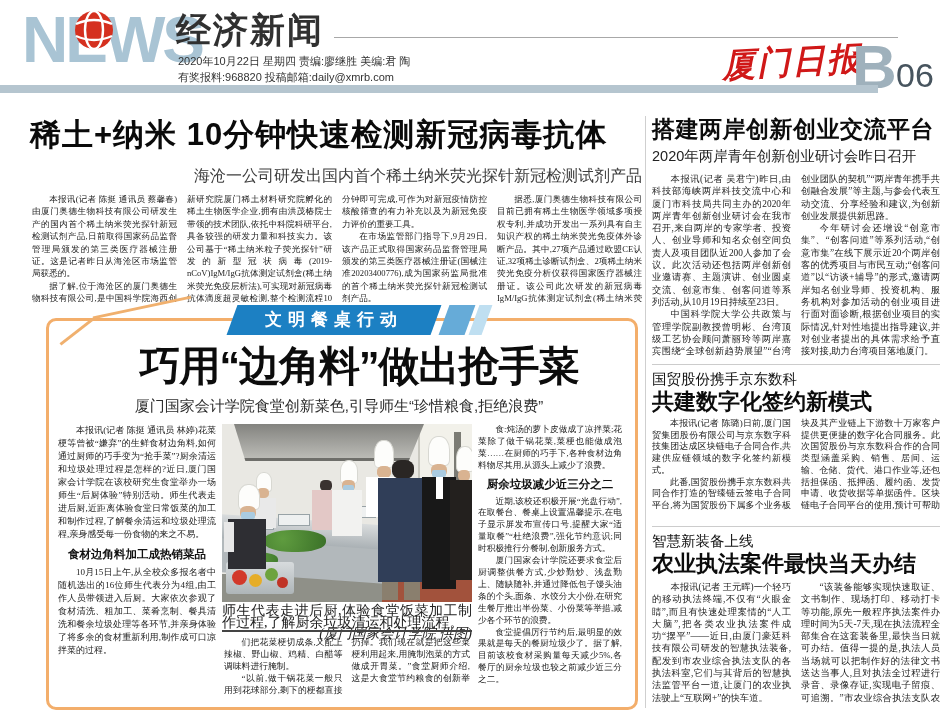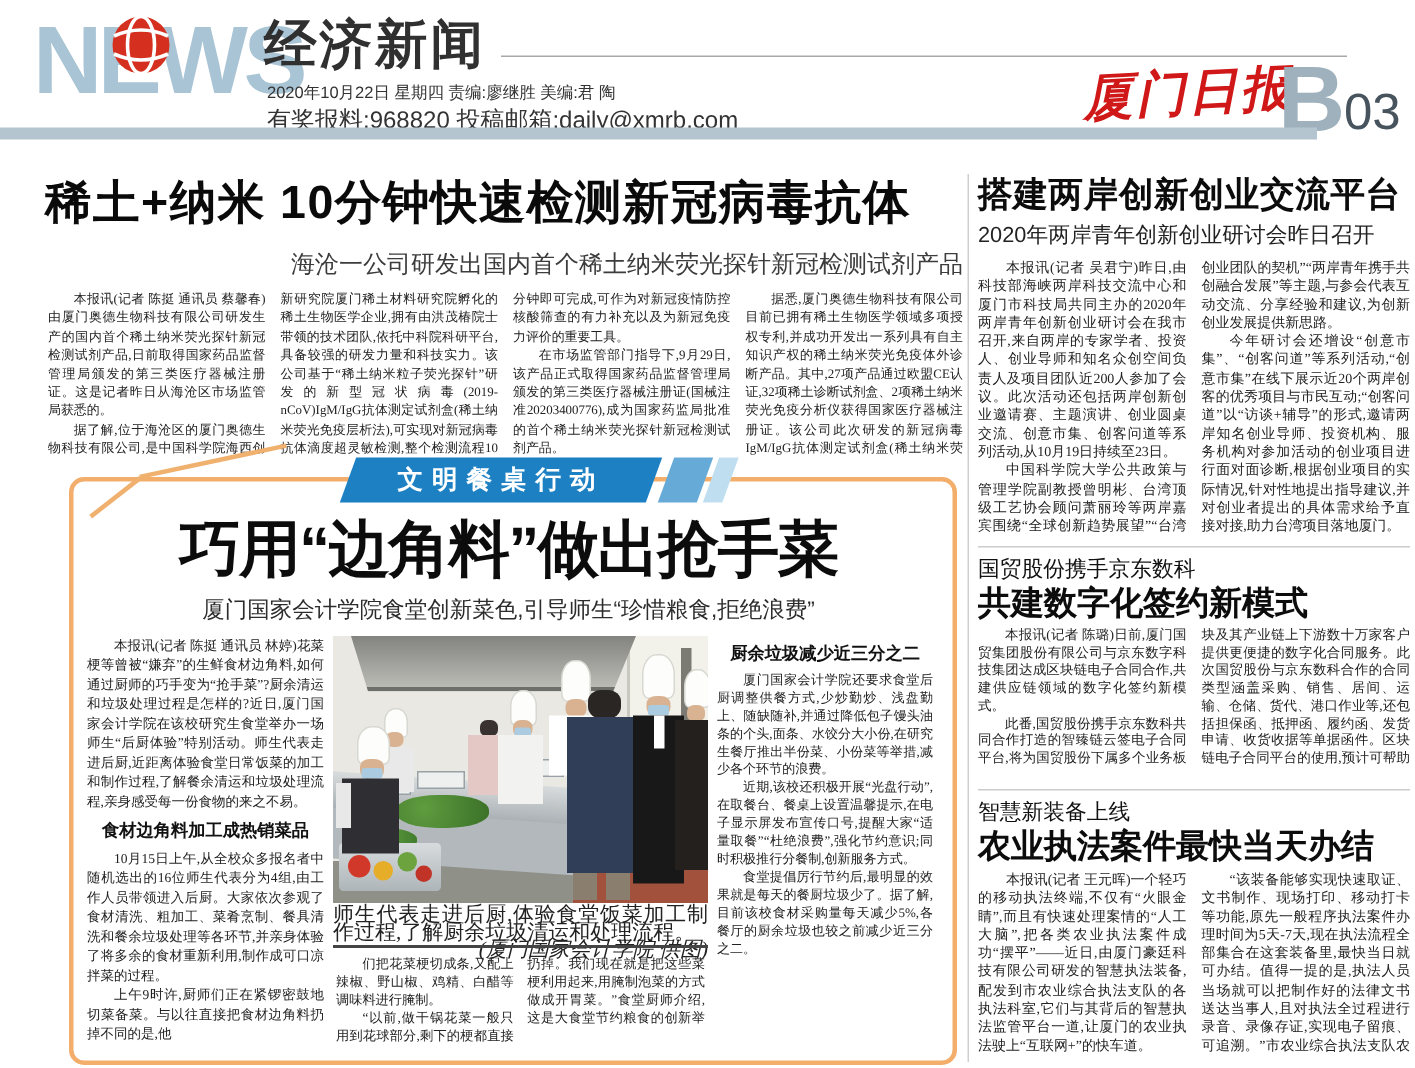--- a/index.html
+++ b/index.html
@@ -6,41 +6,41 @@
   body{
     width:943px;height:712px;position:relative;background:#ffffff;
     font-family:"Liberation Sans","DejaVu Sans",sans-serif;color:#1a1a1a;overflow:hidden;
   }
   .abs{position:absolute;}
   
   .news-logo{left:22px;top:8px;font-size:64px;font-weight:bold;color:#a9c4d4;letter-spacing:-3px;line-height:1;}
   .globe{left:74px;top:10px;width:40px;height:40px;}
   .section-title{left:176px;top:12px;font-size:35px;font-weight:bold;color:#303030;letter-spacing:2px;line-height:1;}
   .date-line{left:178px;top:54px;font-size:11px;color:#333;}
-  .contact-line{left:178px;top:70px;font-size:16px;color:#333;}
+  .contact-line{left:178px;top:70px;font-size:11px;color:#333;}
   .header-rule{left:334px;top:37px;width:564px;height:1px;background:#a8a8a8;}
   .masthead{left:722px;top:40px;font-size:33px;font-weight:bold;font-style:italic;color:#d01818;transform:rotate(-3deg);font-family:"Liberation Serif","DejaVu Serif",serif;letter-spacing:2px;}
   .page-letter{left:852px;top:36px;font-size:62px;font-weight:bold;color:#9fb1bc;line-height:1;}
   .page-number{left:896px;top:58px;font-size:34px;color:#47545e;line-height:1;}
   .header-bar{left:0;top:85px;width:878px;height:8px;background:#b5c5cf;}
   
   .t-headline{left:30px;top:116px;width:612px;text-align:left;font-size:31px;font-weight:900;color:#0a0a0a;letter-spacing:1px;line-height:1.2;}
   .t-subtitle{left:30px;top:166px;width:612px;text-align:right;font-size:16px;color:#3c3c3c;}
   .t-body{left:32px;top:193px;width:610px;height:121px;column-count:4;column-gap:10px;column-fill:auto;
     font-family:"Liberation Serif","DejaVu Serif",serif;font-size:8.6px;line-height:12.4px;text-align:justify;overflow:hidden;color:#222;}
   .t-body p,.para p{margin:0;text-indent:2em;}
   
   .frame{left:46px;top:318px;width:586px;height:386px;border:3px solid #f3ae6b;border-radius:10px;}
   .deco1{left:56px;top:330px;width:42px;height:3px;background:#f0b06e;transform:rotate(-38deg);}
   .deco2{left:92px;top:306px;width:100px;height:3px;background:#f0b06e;transform:rotate(-12deg);}
   .badge-wrap{left:232px;top:305px;width:204px;height:30px;background:#1c80c3;transform:skewX(-20deg);}
   .badge-text{display:block;transform:skewX(20deg);color:#fff;font-size:17px;font-weight:bold;letter-spacing:6px;text-align:center;line-height:30px;}
   .slash1{left:444px;top:305px;width:26px;height:30px;background:#66abd8;transform:skewX(-20deg);}
   .slash2{left:474px;top:305px;width:13px;height:30px;background:#bfdff1;transform:skewX(-20deg);}
-  .f-headline{left:50px;top:340px;width:578px;text-align:center;font-size:41px;font-weight:900;color:#0c0c0c;letter-spacing:-1px;line-height:1.3;}
+  .f-headline{left:50px;top:340px;width:578px;text-align:center;font-size:41px;font-weight:900;color:#0c0c0c;letter-spacing:-1px;line-height:1.3;padding-left:20px;}
   .f-subtitle{left:50px;top:397px;width:578px;text-align:center;font-size:15px;color:#2c2c2c;}
   .f-leftcol{left:58px;top:424px;width:158px;height:274px;font-family:"Liberation Serif","DejaVu Serif",serif;font-size:9px;line-height:13px;text-align:justify;overflow:hidden;color:#222;}
   .subhead{font-size:11.5px;font-weight:bold;font-family:"Liberation Sans","DejaVu Sans",sans-serif;text-align:center;margin:7px 0 5px 0;color:#111;}
   .f-photo{left:222px;top:424px;width:250px;height:178px;background:#e9e8e3;overflow:hidden;}
   .f-caption{left:222px;top:605px;width:250px;font-family:Liberation Serif, serif;font-size:14px;line-height:11.5px;text-align:justify;color:#222;}
   .f-credit{float:right;font-style:italic;}
   .f-rule{left:222px;top:630px;width:250px;height:2px;background:#444;}
   .f-under{left:224px;top:636px;width:246px;height:64px;column-count:2;column-gap:9px;column-fill:auto;
     font-family:"Liberation Serif","DejaVu Serif",serif;font-size:8.8px;line-height:12px;text-align:justify;overflow:hidden;color:#222;}
   .f-rightcol{left:478px;top:424px;width:144px;height:274px;font-family:"Liberation Serif","DejaVu Serif",serif;font-size:8.7px;line-height:11.9px;text-align:justify;overflow:hidden;color:#222;}
@@ -85,21 +85,21 @@
     <ellipse cx="20" cy="20" rx="9" ry="19" fill="none" stroke="#ffffff" stroke-width="2.4"></ellipse>
     <path d="M2 14 Q20 6 38 14" fill="none" stroke="#ffffff" stroke-width="2.4"></path>
     <path d="M2 26 Q20 34 38 26" fill="none" stroke="#ffffff" stroke-width="2.4"></path>
   </svg>
   <div class="abs section-title">经济新闻</div>
   <div class="abs date-line">2020年10月22日  星期四  责编:廖继胜  美编:君 陶</div>
   <div class="abs contact-line">有奖报料:968820  投稿邮箱:daily@xmrb.com</div>
   <div class="abs header-rule"></div>
   <div class="abs masthead">厦门日报</div>
   <div class="abs page-letter">B</div>
-  <div class="abs page-number">03</div>
+  <div class="abs page-number">06</div>
   <div class="abs header-bar"></div>
 </div>
 
 <div>
   <div class="abs t-headline">稀土+纳米 10分钟快速检测新冠病毒抗体</div>
   <div class="abs t-subtitle">海沧一公司研发出国内首个稀土纳米荧光探针新冠检测试剂产品</div>
   <div class="abs t-body para">
       <p>本报讯(记者 陈挺 通讯员 蔡馨春)由厦门奥德生物科技有限公司研发生产的国内首个稀土纳米荧光探针新冠检测试剂产品,日前取得国家药品监督管理局颁发的第三类医疗器械注册证。这是记者昨日从海沧区市场监管局获悉的。</p>
       <p>据了解,位于海沧区的厦门奥德生物科技有限公司,是中国科学院海西创新研究院厦门稀土材料研究院孵化的稀土生物医学企业,拥有由洪茂椿院士带领的技术团队,依托中科院科研平台,具备较强的研发力量和科技实力。该公司基于“稀土纳米粒子荧光探针”研发的新型冠状病毒(2019-nCoV)IgM/IgG抗体测定试剂盒(稀土纳米荧光免疫层析法),可实现对新冠病毒抗体滴度超灵敏检测,整个检测流程10分钟即可完成,可作为对新冠疫情防控核酸筛查的有力补充以及为新冠免疫力评价的重要工具。</p>
       <p>在市场监管部门指导下,9月29日,该产品正式取得国家药品监督管理局颁发的第三类医疗器械注册证(国械注准20203400776),成为国家药监局批准的首个稀土纳米荧光探针新冠检测试剂产品。</p>
@@ -119,21 +119,20 @@
   <div class="abs f-headline">巧用“边角料”做出抢手菜</div>
   <div class="abs f-subtitle">厦门国家会计学院食堂创新菜色,引导师生“珍惜粮食,拒绝浪费”</div>
 
   <div class="abs f-leftcol">
     <div class="para">
         <p>本报讯(记者 陈挺 通讯员 林婷)花菜梗等曾被“嫌弃”的生鲜食材边角料,如何通过厨师的巧手变为“抢手菜”?厨余清运和垃圾处理过程是怎样的?近日,厦门国家会计学院在该校研究生食堂举办一场师生“后厨体验”特别活动。师生代表走进后厨,近距离体验食堂日常饭菜的加工和制作过程,了解餐余清运和垃圾处理流程,亲身感受每一份食物的来之不易。</p>
       </div>
     <div class="subhead">食材边角料加工成热销菜品</div>
     <div class="para">
         <p>10月15日上午,从全校众多报名者中随机选出的16位师生代表分为4组,由工作人员带领进入后厨。大家依次参观了食材清洗、粗加工、菜肴烹制、餐具清洗和餐余垃圾处理等各环节,并亲身体验了将多余的食材重新利用,制作成可口凉拌菜的过程。</p>
-        <p>上午9时许,厨师们正在紧锣密鼓地切菜备菜。与以往直接把食材边角料扔掉不同的是,他</p>
       </div>
   </div>
 
   <div class="abs f-photo">
     <div class="pp wallR"></div>
     <div class="pp doorR"></div>
     <div class="pp hood"></div>
     <div class="pp floorR"></div>
     <div class="pp floorL"></div>
     <div class="pp counter"></div>
@@ -202,24 +201,27 @@
     <span>师生代表走进后厨,体验食堂饭菜加工制作过程,了解厨余垃圾清运和处理流程。</span>
     <span class="f-credit">(厦门国家会计学院 供图)</span>
   </div>
   <div class="abs f-rule"></div>
   <div class="abs f-under para">
       <p>们把花菜梗切成条,又配上辣椒、野山椒、鸡精、白醋等调味料进行腌制。</p>
       <p>“以前,做干锅花菜一般只用到花球部分,剩下的梗都直接扔掉。我们现在就是把这些菜梗利用起来,用腌制泡菜的方式做成开胃菜。”食堂厨师介绍,这是大食堂节约粮食的创新举措。据了解,近期该校食堂积极创新研发,节约粮</p>
     </div>
 
   <div class="abs f-rightcol">
+    <div class="para">
+        <p>食:炖汤的萝卜皮做成了凉拌菜;花菜除了做干锅花菜,菜梗也能做成泡菜……在厨师的巧手下,各种食材边角料物尽其用,从源头上减少了浪费。</p>
+      </div>
     <div class="subhead">厨余垃圾减少近三分之二</div>
     <div class="para">
+        <p>近期,该校还积极开展“光盘行动”,在取餐台、餐桌上设置温馨提示,在电子显示屏发布宣传口号,提醒大家“适量取餐”“杜绝浪费”,强化节约意识;同时积极推行分餐制,创新服务方式。</p>
         <p>厦门国家会计学院还要求食堂后厨调整供餐方式,少炒勤炒、浅盘勤上、随缺随补,并通过降低包子馒头油条的个头,面条、水饺分大小份,在研究生餐厅推出半份菜、小份菜等举措,减少各个环节的浪费。</p>
-        <p>近期,该校还积极开展“光盘行动”,在取餐台、餐桌上设置温馨提示,在电子显示屏发布宣传口号,提醒大家“适量取餐”“杜绝浪费”,强化节约意识;同时积极推行分餐制,创新服务方式。</p>
         <p>食堂提倡厉行节约后,最明显的效果就是每天的餐厨垃圾少了。据了解,目前该校食材采购量每天减少5%,各餐厅的厨余垃圾也较之前减少近三分之二。</p>
       </div>
   </div>
 </div>
 
 <div class="abs v-rule"></div>
 
 <div>
   <div class="abs s-title1">搭建两岸创新创业交流平台</div>
   <div class="abs s-sub1">2020年两岸青年创新创业研讨会昨日召开</div>

